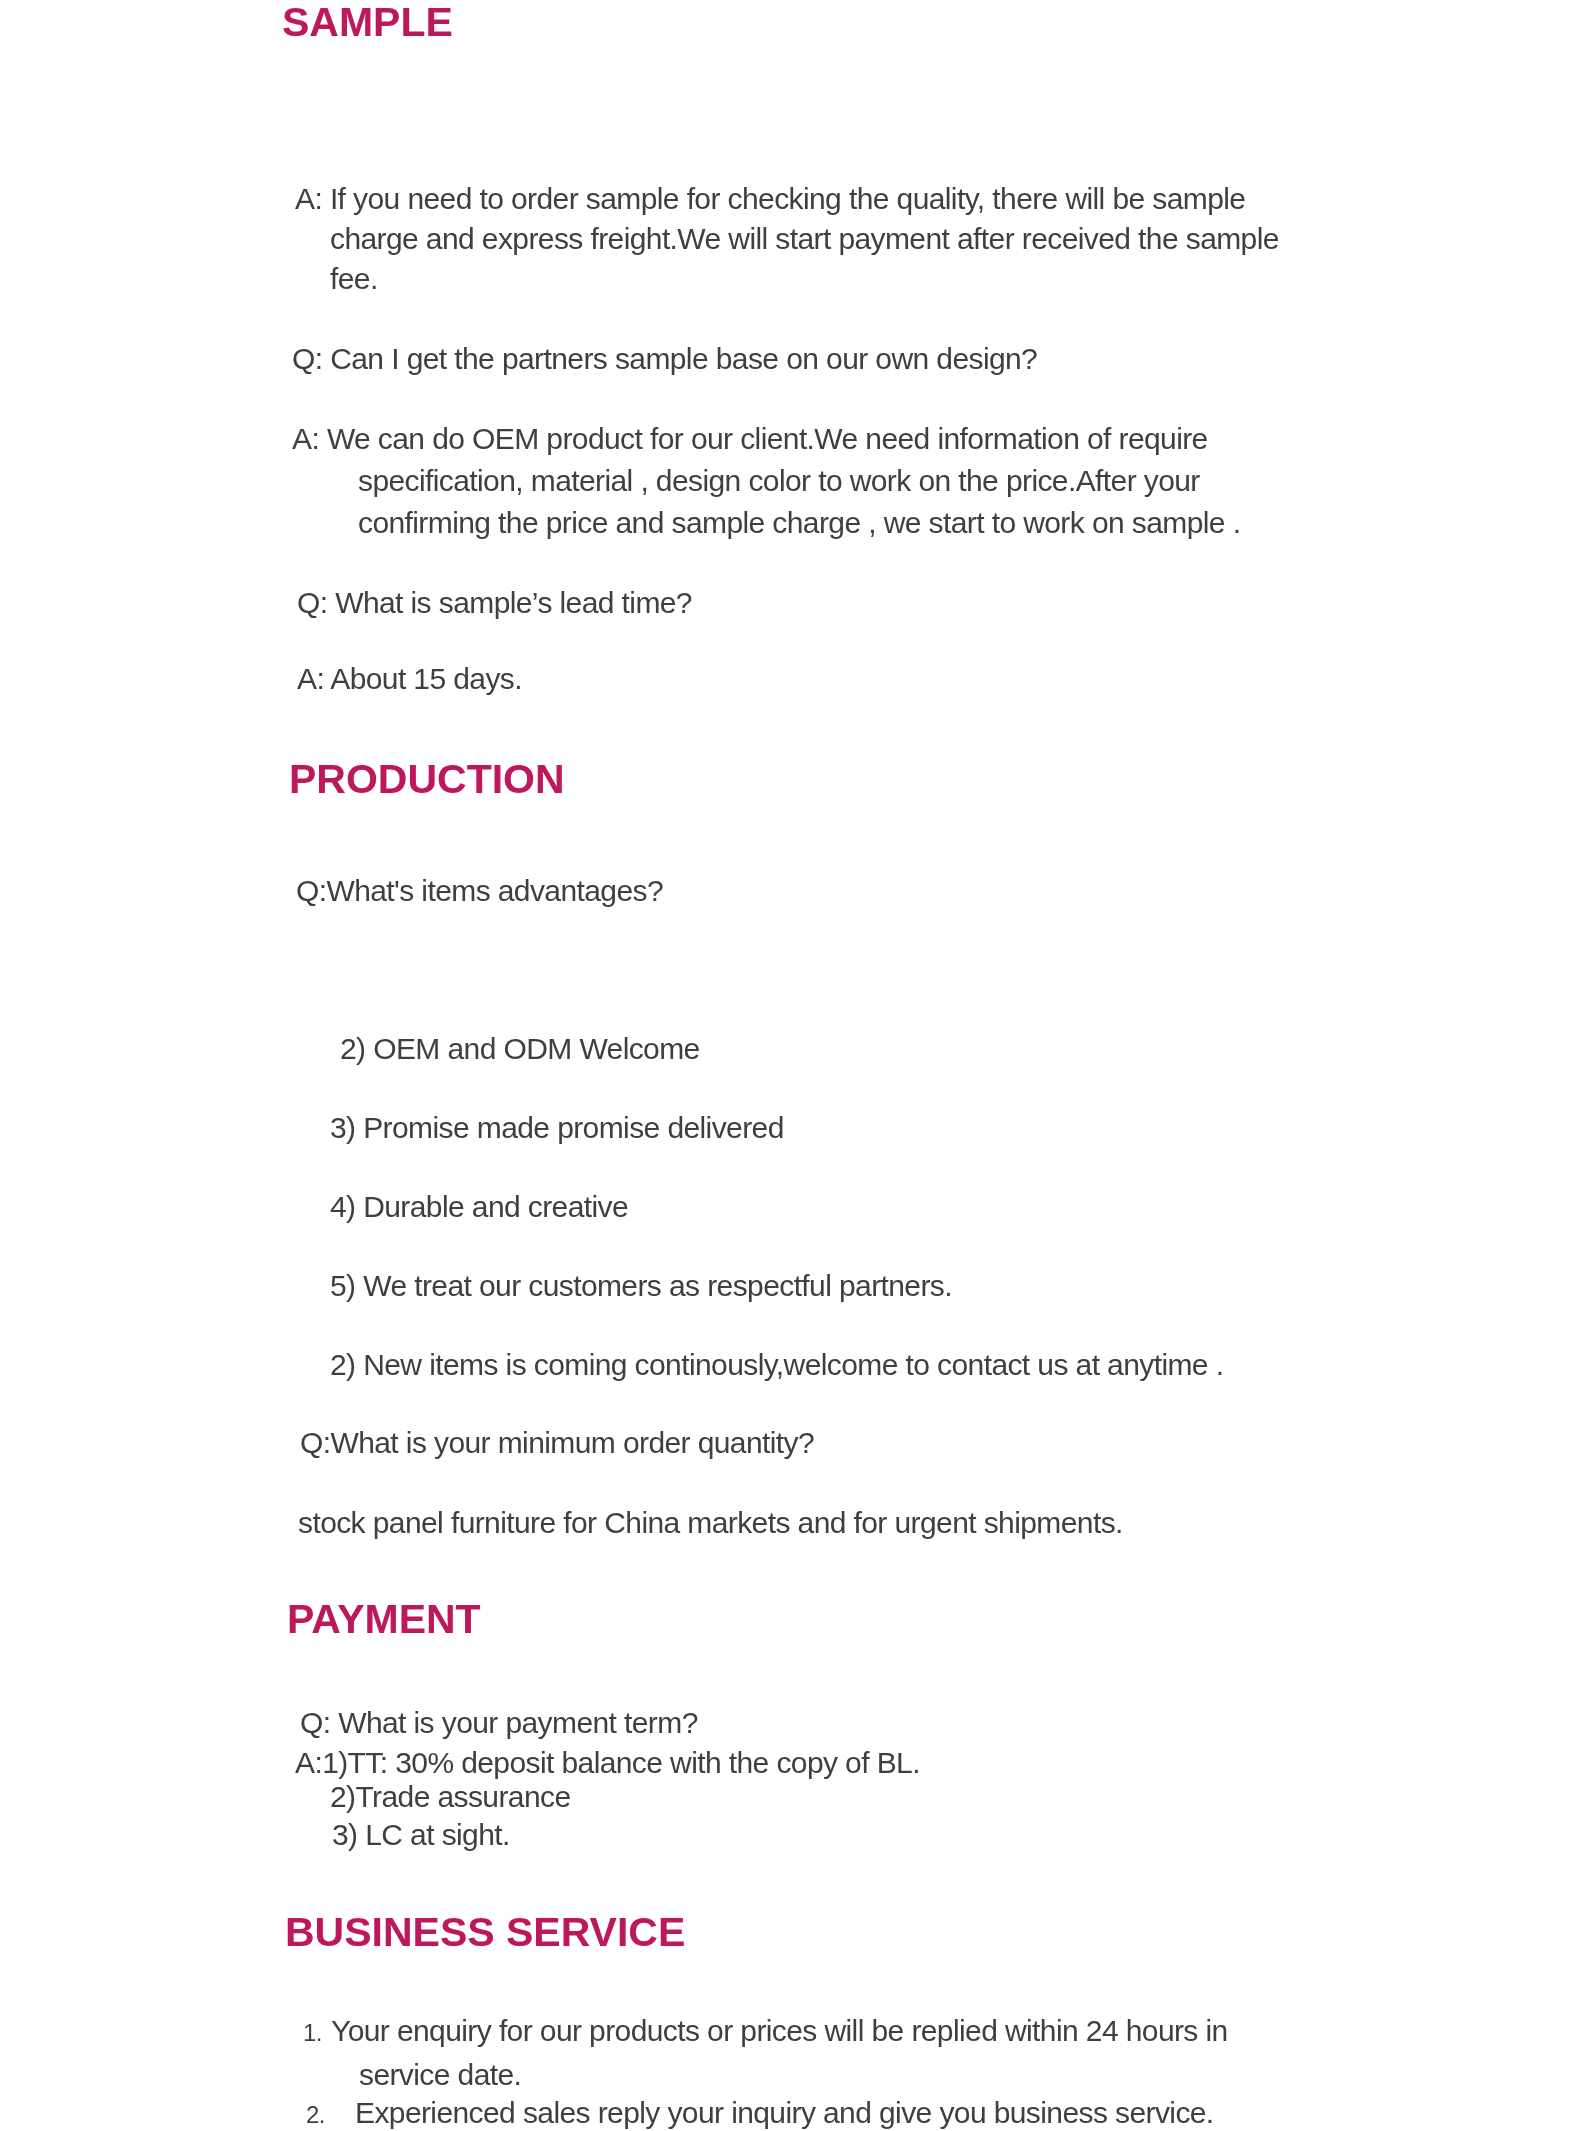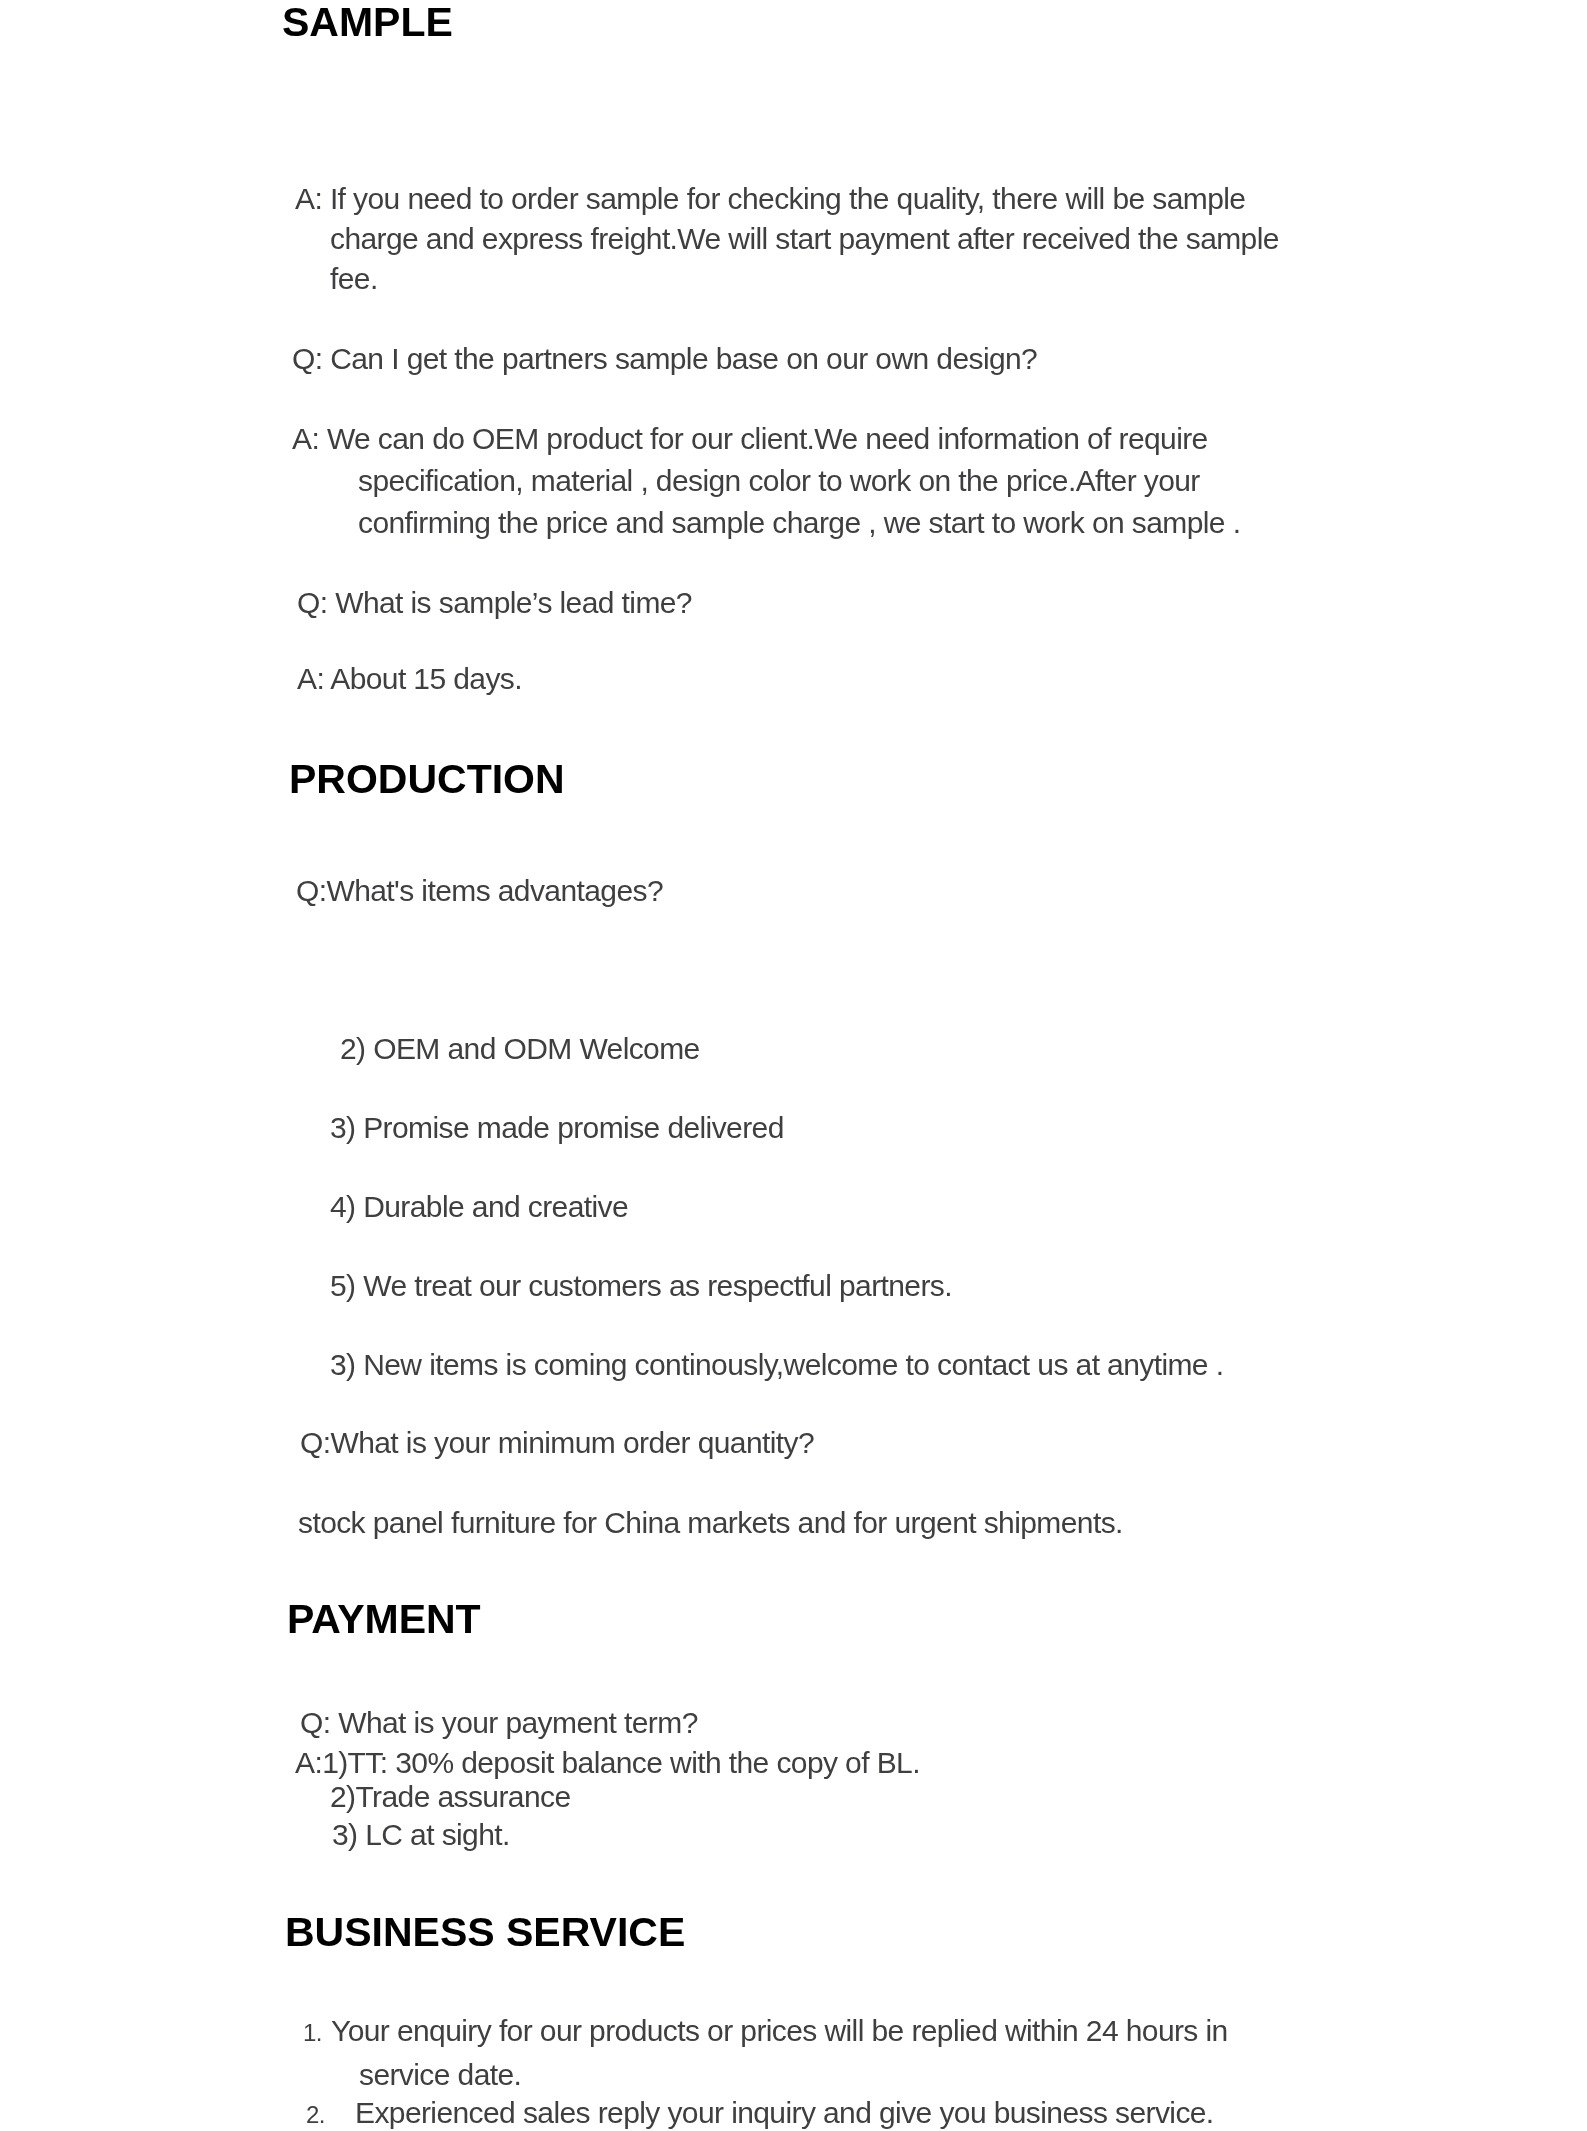--- a/index.html
+++ b/index.html
@@ -12,21 +12,21 @@
     width: 1587px;
     height: 2131px;
     background: #ffffff;
     font-family: "Liberation Sans", sans-serif;
     overflow: hidden;
   }
   .hd {
     position: absolute;
     font-size: 41px;
     font-weight: bold;
-    color: #000000;
+    color: #be185d;
     line-height: 44px;
     letter-spacing: 0px;
     white-space: nowrap;
   }
   .ln {
     position: absolute;
     font-size: 30px;
     color: #3F3F41;
     line-height: 36px;
     letter-spacing: -0.6px;
@@ -57,21 +57,21 @@
   <div class="ln" style="left:297px; top:585px">Q: What is sample’s lead time?</div>
   <div class="ln" style="left:297px; top:661px">A: About 15 days.</div>
 
   <div class="hd" style="left:289px; top:757px">PRODUCTION</div>
 
   <div class="ln" style="left:296px; top:873px">Q:What's items advantages?</div>
   <div class="ln" style="left:340px; top:1031px">2) OEM and ODM Welcome</div>
   <div class="ln" style="left:330px; top:1110px">3) Promise made promise delivered</div>
   <div class="ln" style="left:330px; top:1189px">4) Durable and creative</div>
   <div class="ln" style="left:330px; top:1268px">5)  We treat our customers as respectful partners.</div>
-  <div class="ln" style="left:330px; top:1347px">3) New items is coming continously,welcome to contact us at anytime .</div>
+  <div class="ln" style="left:330px; top:1347px">2) New items is coming continously,welcome to contact us at anytime .</div>
   <div class="ln" style="left:300px; top:1425px">Q:What is your minimum order quantity?</div>
   <div class="ln" style="left:298px; top:1505px">stock panel furniture for China markets and for urgent shipments.</div>
 
   <div class="hd" style="left:287px; top:1597px">PAYMENT</div>
 
   <div class="ln" style="left:300px; top:1705px">Q: What is your payment term?</div>
   <div class="ln" style="left:295px; top:1745px">A:1)TT: 30% deposit balance with the copy of BL.</div>
   <div class="ln" style="left:330px; top:1779px">2)Trade assurance</div>
   <div class="ln" style="left:332px; top:1817px">3) LC at sight.</div>
 

